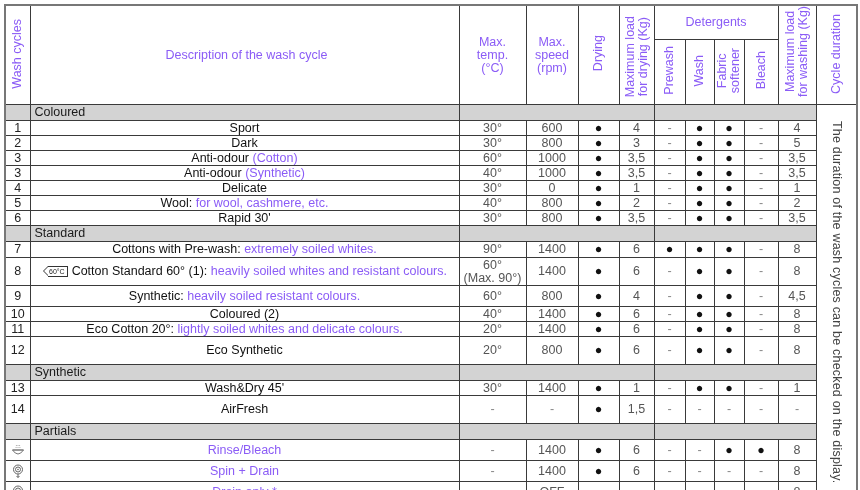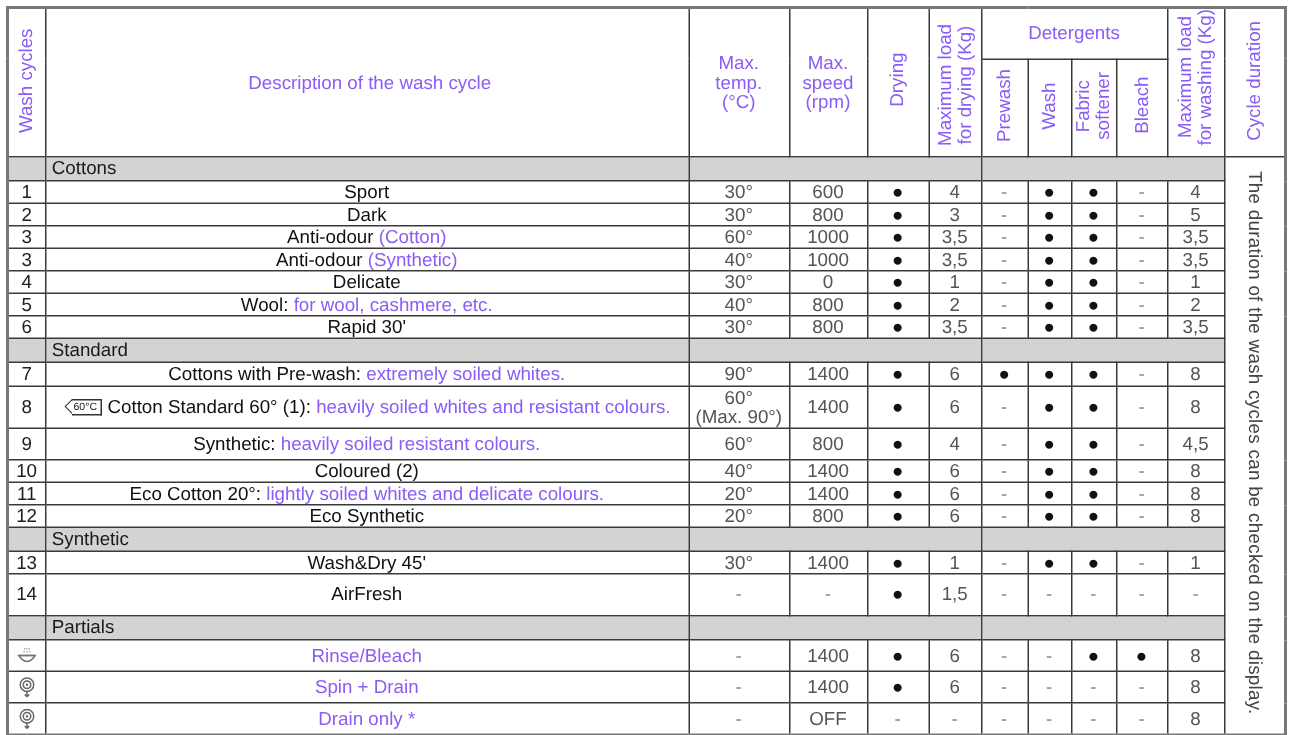--- a/index.html
+++ b/index.html
@@ -74,21 +74,21 @@
   </tr>
   <tr class="hdr" style="height:63px">
     <th><span class="vert">Prewash</span></th>
     <th><span class="vert">Wash</span></th>
     <th><span class="vert"><span>Fabric</span><br><span>softener</span></span></th>
     <th><span class="vert">Bleach</span></th>
   </tr>
 
   <tr class="sec">
     <td></td>
-        <td class="sec-label">Cottons</td>
+        <td class="sec-label">Coloured</td>
     <td colspan="4" style="border-left:none"></td>
         <td colspan="5" class="sec-gap"></td>
     <td rowspan="22" class="duration"><span class="vtext">The duration of the wash cycles can be checked on the display.</span></td>
   </tr>
   <tr style="height:15px">
     <td class="idx">1</td>
         <td class="desc"><b>Sport</b><span class="rest"></span></td>
     <td class="val">30°</td>
         <td class="val">600</td>
         <td class="dot">●</td>
@@ -242,21 +242,21 @@
     <td class="val">20°</td>
         <td class="val">1400</td>
         <td class="dot">●</td>
         <td class="val">6</td>
     <td class="dash">-</td>
         <td class="dot">●</td>
         <td class="dot">●</td>
         <td class="dash">-</td>
         <td class="val">8</td>
   </tr>
-  <tr style="height:15px">
+  <tr style="height:28px">
     <td class="idx">12</td>
         <td class="desc"><b>Eco Synthetic</b><span class="rest"></span></td>
     <td class="val">20°</td>
         <td class="val">800</td>
         <td class="dot">●</td>
         <td class="val">6</td>
     <td class="dash">-</td>
         <td class="dot">●</td>
         <td class="dot">●</td>
         <td class="dash">-</td>

